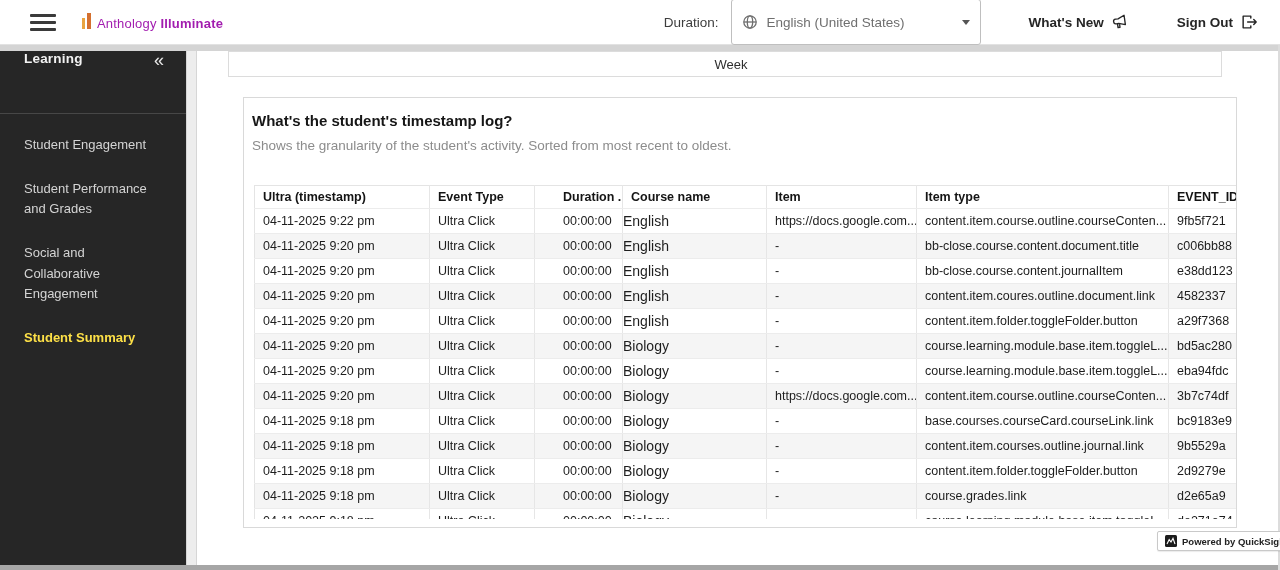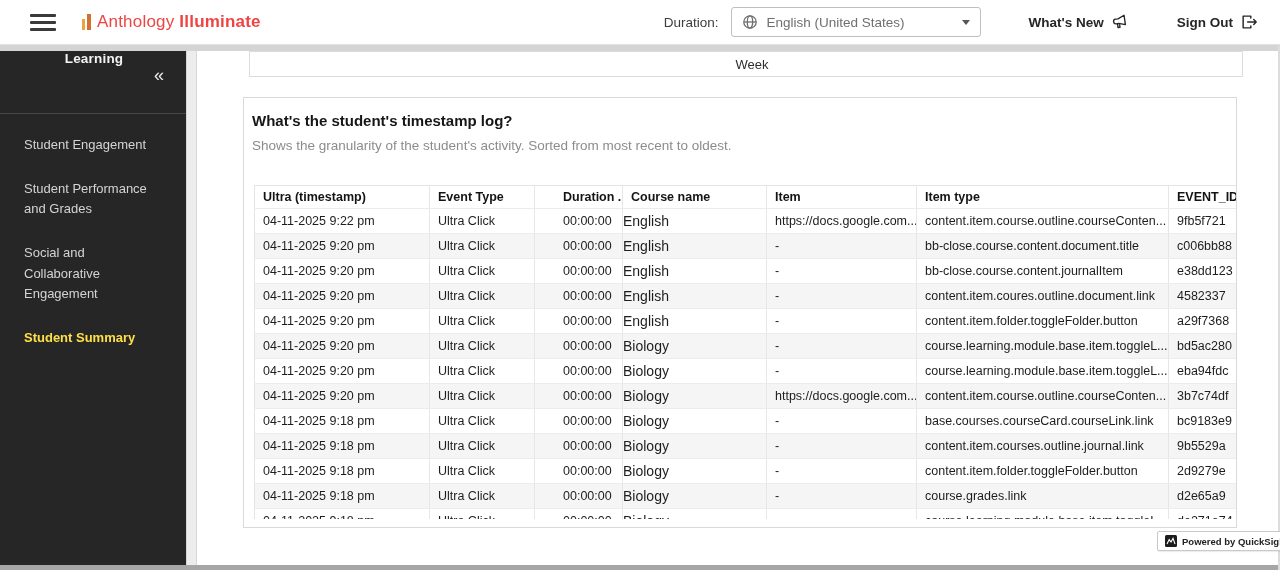--- a/index.html
+++ b/index.html
@@ -9,53 +9,53 @@
   
   .topbar { position:absolute; left:0; top:0; width:1280px; height:45px; background:#fff;
             border-bottom:1px solid #e2e2e2; display:flex; align-items:center; z-index:5; }
   .hamburger { margin-left:30px; width:26px; height:17px; display:flex; flex-direction:column;
                justify-content:space-between; cursor:pointer; }
   .hamburger span { display:block; height:3px; background:#3a3a3a; border-radius:1px; }
   .logo { display:flex; align-items:flex-end; margin-left:26px; }
   .logo-bars { display:flex; align-items:flex-end; margin-right:6px; padding-bottom:2px; }
   .logo-bar1 { width:3px; height:11px; background:#E9A440; margin-right:2px; }
   .logo-bar2 { width:4px; height:16px; background:#D4702F; }
-  .logo-text { font-size:17px; color:#ef4444; letter-spacing:.2px; }
+  .logo-text { font-size:13px; color:#a21caf; letter-spacing:.2px; }
   .logo-text b { font-weight:700; }
   .topbar-right { margin-left:auto; display:flex; align-items:center; margin-right:22px; }
   .lang-label { font-size:13.5px; color:#3d3d3d; margin-right:12px; }
-  .lang-select { width:250px; height:30px; border:1px solid #bfbfbf; border-radius:3px;
+  .lang-select { width:250px; height:46px; border:1px solid #bfbfbf; border-radius:3px;
                  display:flex; align-items:center; padding:0 10px; cursor:pointer; background:#fff; }
   .lang-select .globe { display:flex; margin-right:9px; }
   .lang-value { font-size:13.5px; color:#6f6f6f; }
   .caret { margin-left:auto; width:0; height:0; border-left:4px solid transparent;
            border-right:4px solid transparent; border-top:5px solid #555; }
   .top-link { display:flex; align-items:center; gap:7px; font-size:13.5px; font-weight:600;
               color:#262626; margin-left:48px; cursor:pointer; white-space:nowrap; }
 
   
   .sidebar { position:absolute; left:0; top:51px; width:186px; height:514px; background:#262626; }
-  .sidebar-head { height:63px; display:flex; align-items:center; padding:0 22px 0 24px;
-                  border-bottom:1px solid #474747;flex-direction:column; }
+  .sidebar-head { height:63px; display:flex; padding:0 22px 0 24px;
+                  border-bottom:1px solid #474747; }
   .sidebar-title { color:#f2f2f2; font-size:13.5px; font-weight:600; letter-spacing:.2px; }
   .collapse { margin-left:auto; color:#e8e8e8; font-size:18px; line-height:1; cursor:pointer; }
   .sidebar-nav { padding:21px 24px 0 24px; }
   .nav-item { color:#d4d4d4; font-size:13px; line-height:1.55; margin-bottom:24px; cursor:pointer; }
   .nav-item.active { color:#fde047; font-weight:700; }
 
   
   .v-scroll { position:absolute; left:186px; top:51px; width:11px; height:514px;
               background:#ededed; border-left:1px solid #d6d6d6; border-right:1px solid #d6d6d6; }
   .h-scroll { position:absolute; left:0; top:45px; width:1280px; height:6px; background:#d4d4d4; }
   .bottom-edge { position:absolute; left:0; top:565px; width:1280px; height:5px; background:#a6a6a6; }
   .right-edge { position:absolute; left:1278px; top:45px; width:2px; height:525px; background:#dcdcdc; }
 
   
   .main { position:absolute; left:198px; top:51px; width:1080px; height:514px; background:#fff; }
-  .week-card { position:absolute; left:51px; top:0px; width:994px; height:26px; background:#fff;
+  .week-card { position:absolute; left:30px; top:0px; width:994px; height:26px; background:#fff;
                border:1px solid #dcdcdc; display:flex; align-items:center; justify-content:center;padding-left:12px; }
   .week-label { font-size:13px; color:#2e2e2e; font-weight:500; }
 
   .card { position:absolute; left:45px; top:46px; width:994px; height:431px; background:#fff;
           border:1px solid #d9d9d9; overflow:hidden; }
   .card-title { position:absolute; left:8px; top:14px; font-size:15px; font-weight:700; color:#161616; }
   .card-sub { position:absolute; left:8px; top:40px; font-size:13.5px; color:#8c8c8c; }
 
   .table-clip { position:absolute; left:10px; top:87px; width:982px; height:334px; overflow:hidden; }
   table.grid { border-collapse:collapse; table-layout:fixed; width:1034px;

